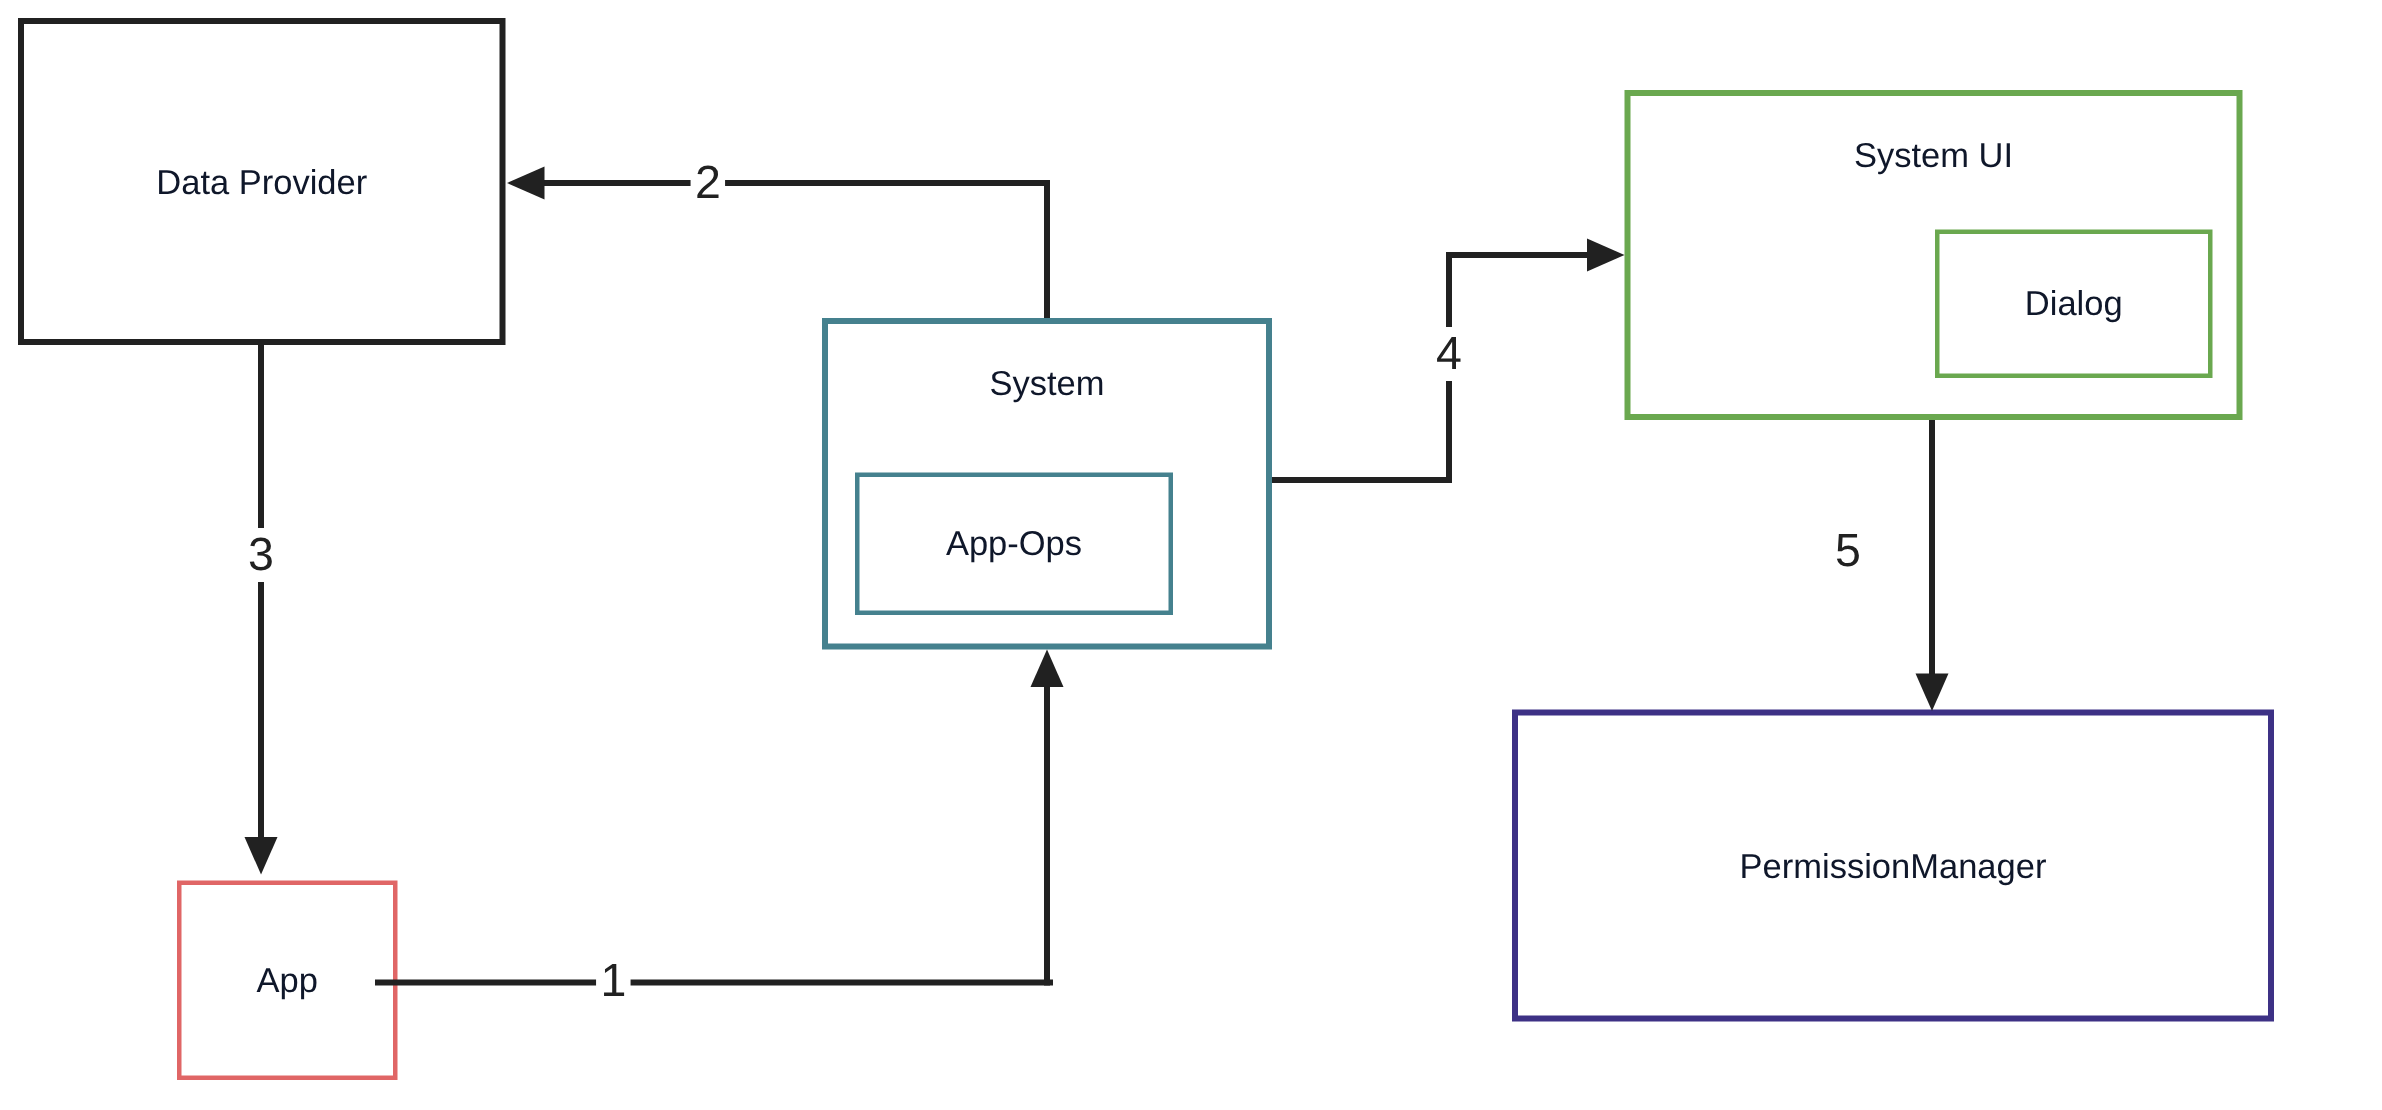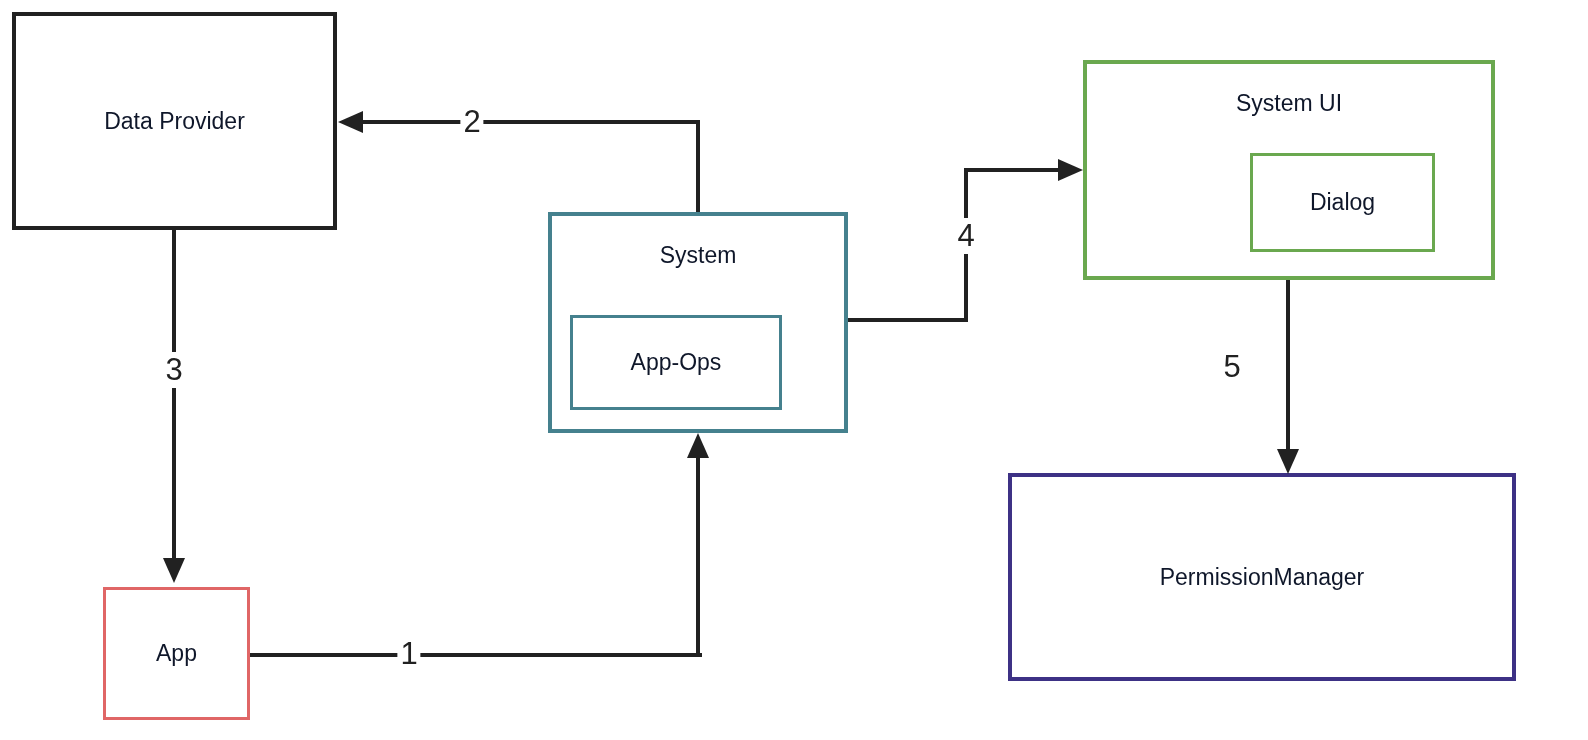--- a/index.html
+++ b/index.html
@@ -48,37 +48,37 @@
 </style>
 </head>
 <body>
 
 <div class="canvas">
 
   <div class="node" style="left: 12px; top: 12px; width: 325px; height: 218px; border-color: rgb(33, 33, 33);">
     <span class="node-label">Data Provider</span>
   </div>
 
-  <div class="node thin" style="left: 103px; top: 587px; width: 147px; height: 133px; border-color: rgb(224, 102, 102);">
+  <div class="node thin" style="left: 118px; top: 587px; width: 147px; height: 133px; border-color: rgb(224, 102, 102);">
     <span class="node-label">App</span>
   </div>
 
   <div class="node top-label" style="left: 548px; top: 212px; width: 300px; height: 221px; border-color: rgb(69, 129, 142);">
     <span class="node-label">System</span>
   </div>
 
   <div class="node thin" style="left: 570px; top: 315px; width: 212px; height: 95px; border-color: rgb(69, 129, 142);">
     <span class="node-label">App-Ops</span>
   </div>
 
   <div class="node top-label" style="left: 1083px; top: 60px; width: 412px; height: 220px; border-color: rgb(106, 168, 79);">
     <span class="node-label">System UI</span>
   </div>
 
-  <div class="node thin" style="left: 1250px; top: 153px; width: 185px; height: 99px; border-color: rgb(106, 168, 79);">
+  <div class="node thin" style="left: 1290px; top: 153px; width: 185px; height: 99px; border-color: rgb(106, 168, 79);">
     <span class="node-label">Dialog</span>
   </div>
 
   <div class="node" style="left: 1008px; top: 473px; width: 508px; height: 208px; border-color: rgb(61, 49, 133);">
     <span class="node-label">PermissionManager</span>
   </div>
 
   <div class="seg" style="left:250px; top:653px; width:452px; height:4px;"></div>
   <div class="seg" style="left:696px; top:455px; width:4px; height:202px;"></div>
   <div class="arrow up" style="left:687px; top:433px;"></div>

